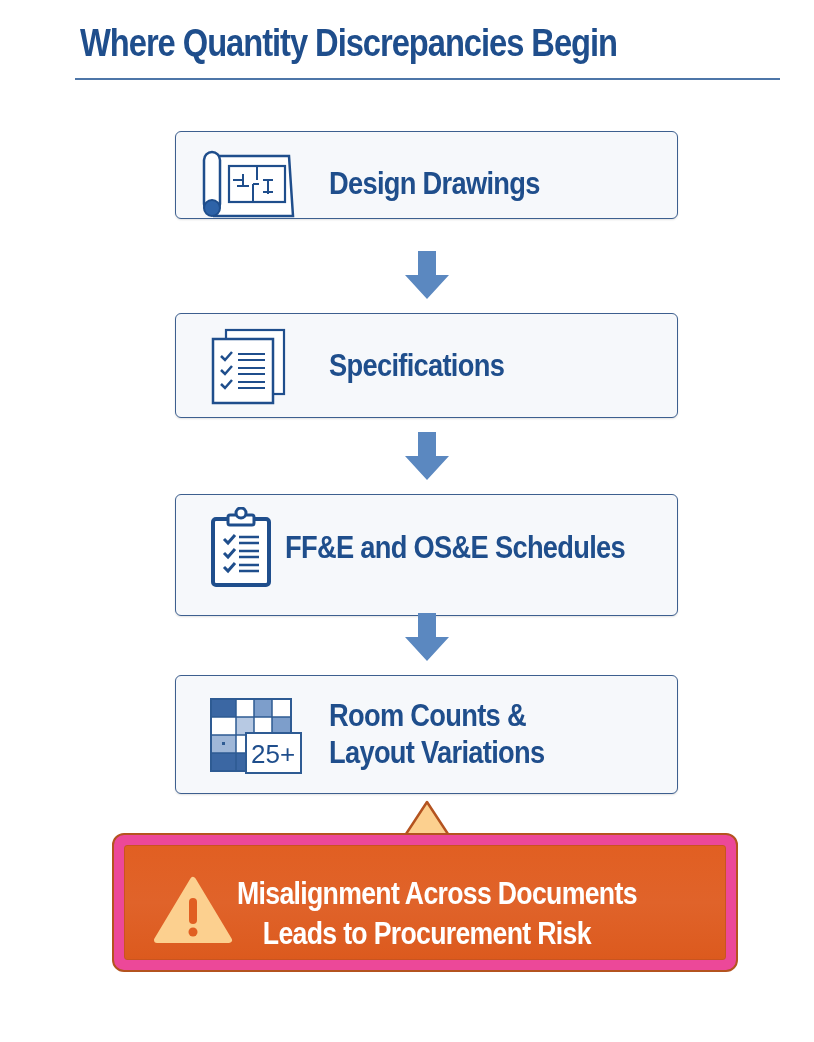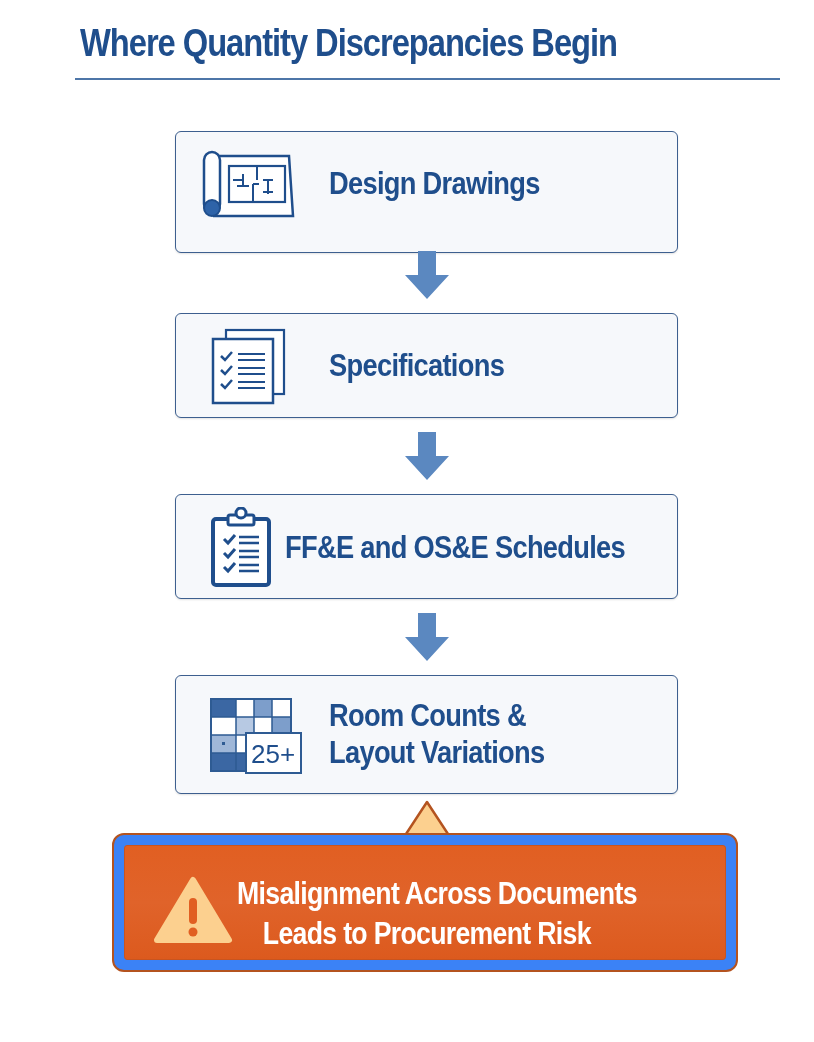--- a/index.html
+++ b/index.html
@@ -26,21 +26,21 @@
   }
   .step .icon { position: absolute; }
   .step .label {
     position: absolute; color: #1f4e8c; font-weight: bold; font-size: 31px;
     letter-spacing: -0.8px; transform: scaleX(0.88); transform-origin: left center;
     white-space: nowrap; line-height: 38px;
   }
   .arrow { position: absolute; left: 405px; width: 44px; }
   .alert {
     position: absolute; left: 112px; top: 833px; width: 626px; height: 139px;
-    background: #3b82f6; border: 2px solid #b4531f; border-radius: 12px;
+    background: #ec4899; border: 2px solid #b4531f; border-radius: 12px;
     box-sizing: border-box;
   }
   .alert-inner {
     position: absolute; left: 10px; top: 10px; right: 10px; bottom: 10px;
     background: linear-gradient(180deg, #e15f22 0%, #e0632a 50%, #dc5a1e 100%);
     border: 1px solid #c9541f; border-radius: 3px;
   }
   .alert-pointer { position: absolute; left: 404px; top: 800px; width: 46px; height: 38px; }
   .alert-icon { position: absolute; left: 28px; top: 30px; }
   .alert-text {
@@ -49,21 +49,21 @@
     transform: scaleX(0.86); transform-origin: left top; white-space: nowrap;
   }
   .alert-text .line2 { display: block; padding-left: 30px; }
 </style>
 </head>
 <body>
 
 <div class="title">Where Quantity Discrepancies Begin</div>
 <div class="title-rule"></div>
 
-<div class="step" style="top:131px;height:122px;">
+<div class="step" style="top:131px;height:88px;">
   <svg class="icon" style="left:25px;top:18px;" width="96" height="70" viewBox="0 0 96 70">
     <path d="M12 6 H88 L92 66 H12" fill="#fff" stroke="#1f4e8c" stroke-width="2.5"></path>
     <rect x="3" y="2" width="16" height="60" rx="8" fill="#fff" stroke="#1f4e8c" stroke-width="2.5"></rect>
     <circle cx="11" cy="58" r="8" fill="#2e63a8" stroke="#1f4e8c" stroke-width="2"></circle>
     <rect x="28" y="16" width="56" height="36" fill="none" stroke="#1f4e8c" stroke-width="2.2"></rect>
     <path d="M32 30 H42 M42 24 V36 M36 36 H48 M56 16 V30 M52 34 V52 M52 34 H58 M62 30 H72 M67 30 V44 M62 42 H72" fill="none" stroke="#1f4e8c" stroke-width="2"></path>
   </svg>
   <div class="label" style="left:153px;top:33px;">Design Drawings</div>
 </div>
 
@@ -78,21 +78,21 @@
     <path d="M11 29 l4 4 l7 -8 M11 43 l4 4 l7 -8 M11 57 l4 4 l7 -8" fill="none" stroke="#1f4e8c" stroke-width="2.5"></path>
     <path d="M28 27 H55 M28 33 H55 M28 41 H55 M28 47 H55 M28 55 H55 M28 61 H55" stroke="#1f4e8c" stroke-width="2.2"></path>
   </svg>
   <div class="label" style="left:153px;top:33px;">Specifications</div>
 </div>
 
 <svg class="arrow" style="top:432px;" width="44" height="48" viewBox="0 0 44 48">
   <path d="M13 0 H31 V24 H44 L22 48 L0 24 H13 Z" fill="#5b88c0"></path>
 </svg>
 
-<div class="step" style="top:494px;height:105px;">
+<div class="step" style="top:494px;height:122px;">
   <svg class="icon" style="left:34px;top:12px;" width="64" height="82" viewBox="0 0 64 82">
     <rect x="3" y="12" width="56" height="66" rx="3" fill="#fff" stroke="#1f4e8c" stroke-width="4"></rect>
     <rect x="18" y="8" width="26" height="10" rx="2" fill="#fff" stroke="#1f4e8c" stroke-width="3"></rect>
     <circle cx="31" cy="6" r="5" fill="#fff" stroke="#1f4e8c" stroke-width="3"></circle>
     <path d="M14 32 l4 4 l7 -8 M14 46 l4 4 l7 -8 M14 60 l4 4 l7 -8" fill="none" stroke="#1f4e8c" stroke-width="3"></path>
     <path d="M29 30 H49 M29 36 H49 M29 44 H49 M29 50 H49 M29 58 H49 M29 64 H49" stroke="#1f4e8c" stroke-width="2.5"></path>
   </svg>
   <div class="label" style="left:109px;top:34px;">FF&amp;E and OS&amp;E Schedules</div>
 </div>
 

